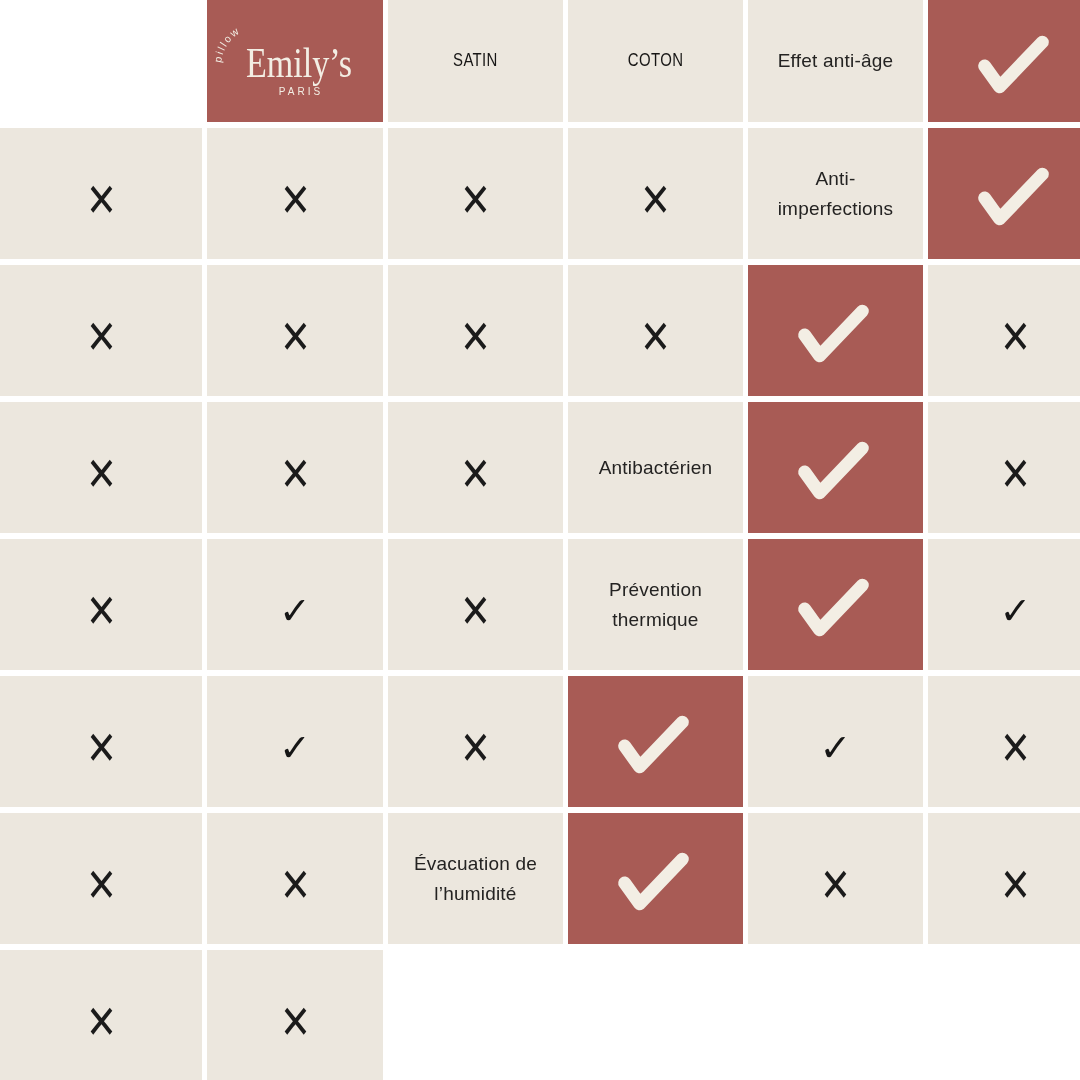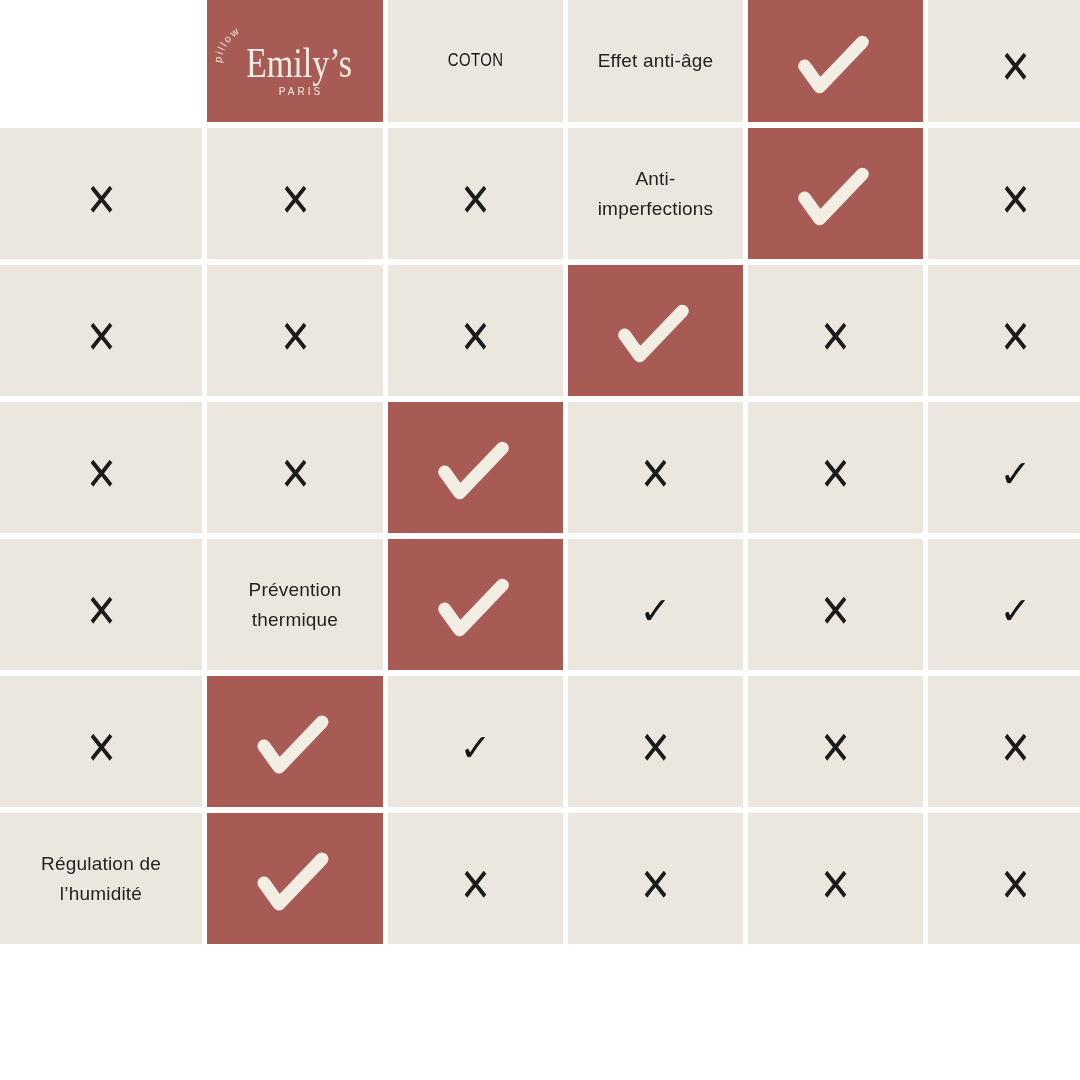--- a/index.html
+++ b/index.html
@@ -106,20 +106,23 @@
         </defs>
         <text class="arc-text">
           <textPath href="#arcPath" startOffset="3">pillow</textPath>
         </text>
         <text class="brand-name" x="92" y="77" text-anchor="middle" textLength="106" lengthAdjust="spacingAndGlyphs">Emily’s</text>
         <text class="brand-city" x="94" y="95" text-anchor="middle">PARIS</text>
       </svg>
     </div>
 
     <div class="cell col-head">
+      <span class="cond">SATIN</span>
+    </div>
+    <div class="cell col-head">
       <span class="cond">COTON</span>
     </div>
 
   <div class="cell label">Effet anti-âge</div>
       <div class="cell brand">
         <svg class="bigcheck" viewBox="0 0 176 131" aria-hidden="true">
           <polyline points="57,70 72,91 115,46"></polyline>
         </svg>
       </div>
       <div class="cell val">
@@ -162,20 +165,21 @@
       </div>
       <div class="cell val">
         <span class="cross">✕</span>
       </div>
       <div class="cell val">
         <span class="cross">✕</span>
       </div>
       <div class="cell val">
         <span class="cross">✕</span>
       </div>
+      <div class="cell label">Antibactérien</div>
       <div class="cell brand">
         <svg class="bigcheck" viewBox="0 0 176 131" aria-hidden="true">
           <polyline points="57,70 72,91 115,46"></polyline>
         </svg>
       </div>
       <div class="cell val">
         <span class="cross">✕</span>
       </div>
       <div class="cell val">
         <span class="cross">✕</span>
@@ -214,21 +218,21 @@
       </div>
       <div class="cell val">
         <span class="cross">✕</span>
       </div>
       <div class="cell val">
         <span class="cross">✕</span>
       </div>
       <div class="cell val">
         <span class="cross">✕</span>
       </div>
-      <div class="cell label">Régulation de l’humidité</div>
+      <div class="cell label">Évacuation de l’humidité</div>
       <div class="cell brand">
         <svg class="bigcheck" viewBox="0 0 176 131" aria-hidden="true">
           <polyline points="57,70 72,91 115,46"></polyline>
         </svg>
       </div>
       <div class="cell val">
         <span class="cross">✕</span>
       </div>
       <div class="cell val">
         <span class="cross">✕</span>

